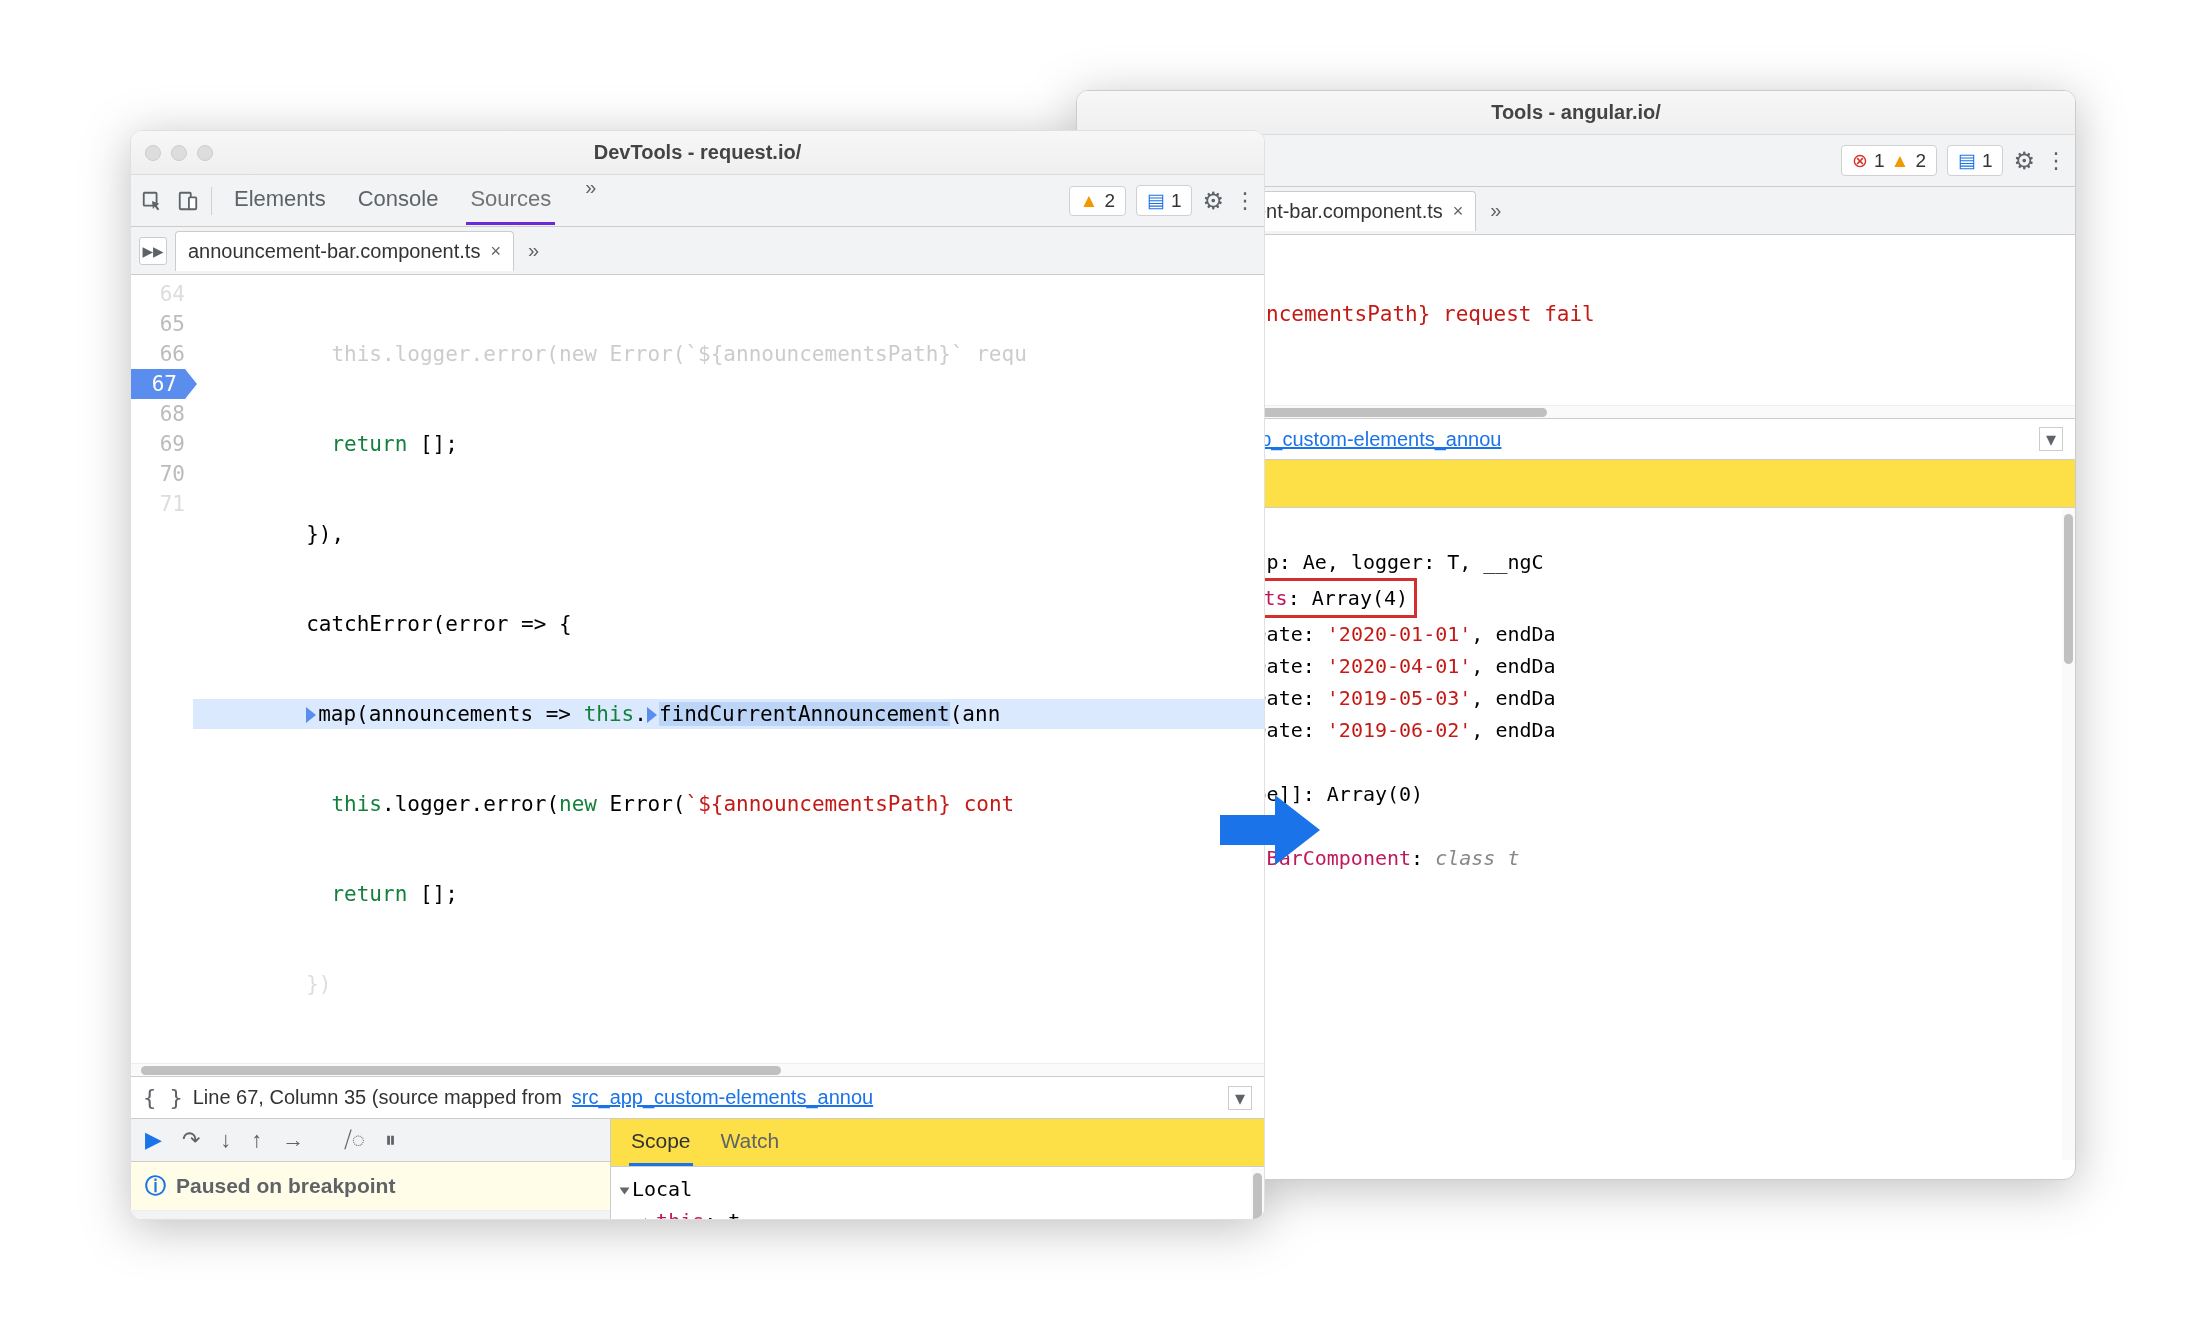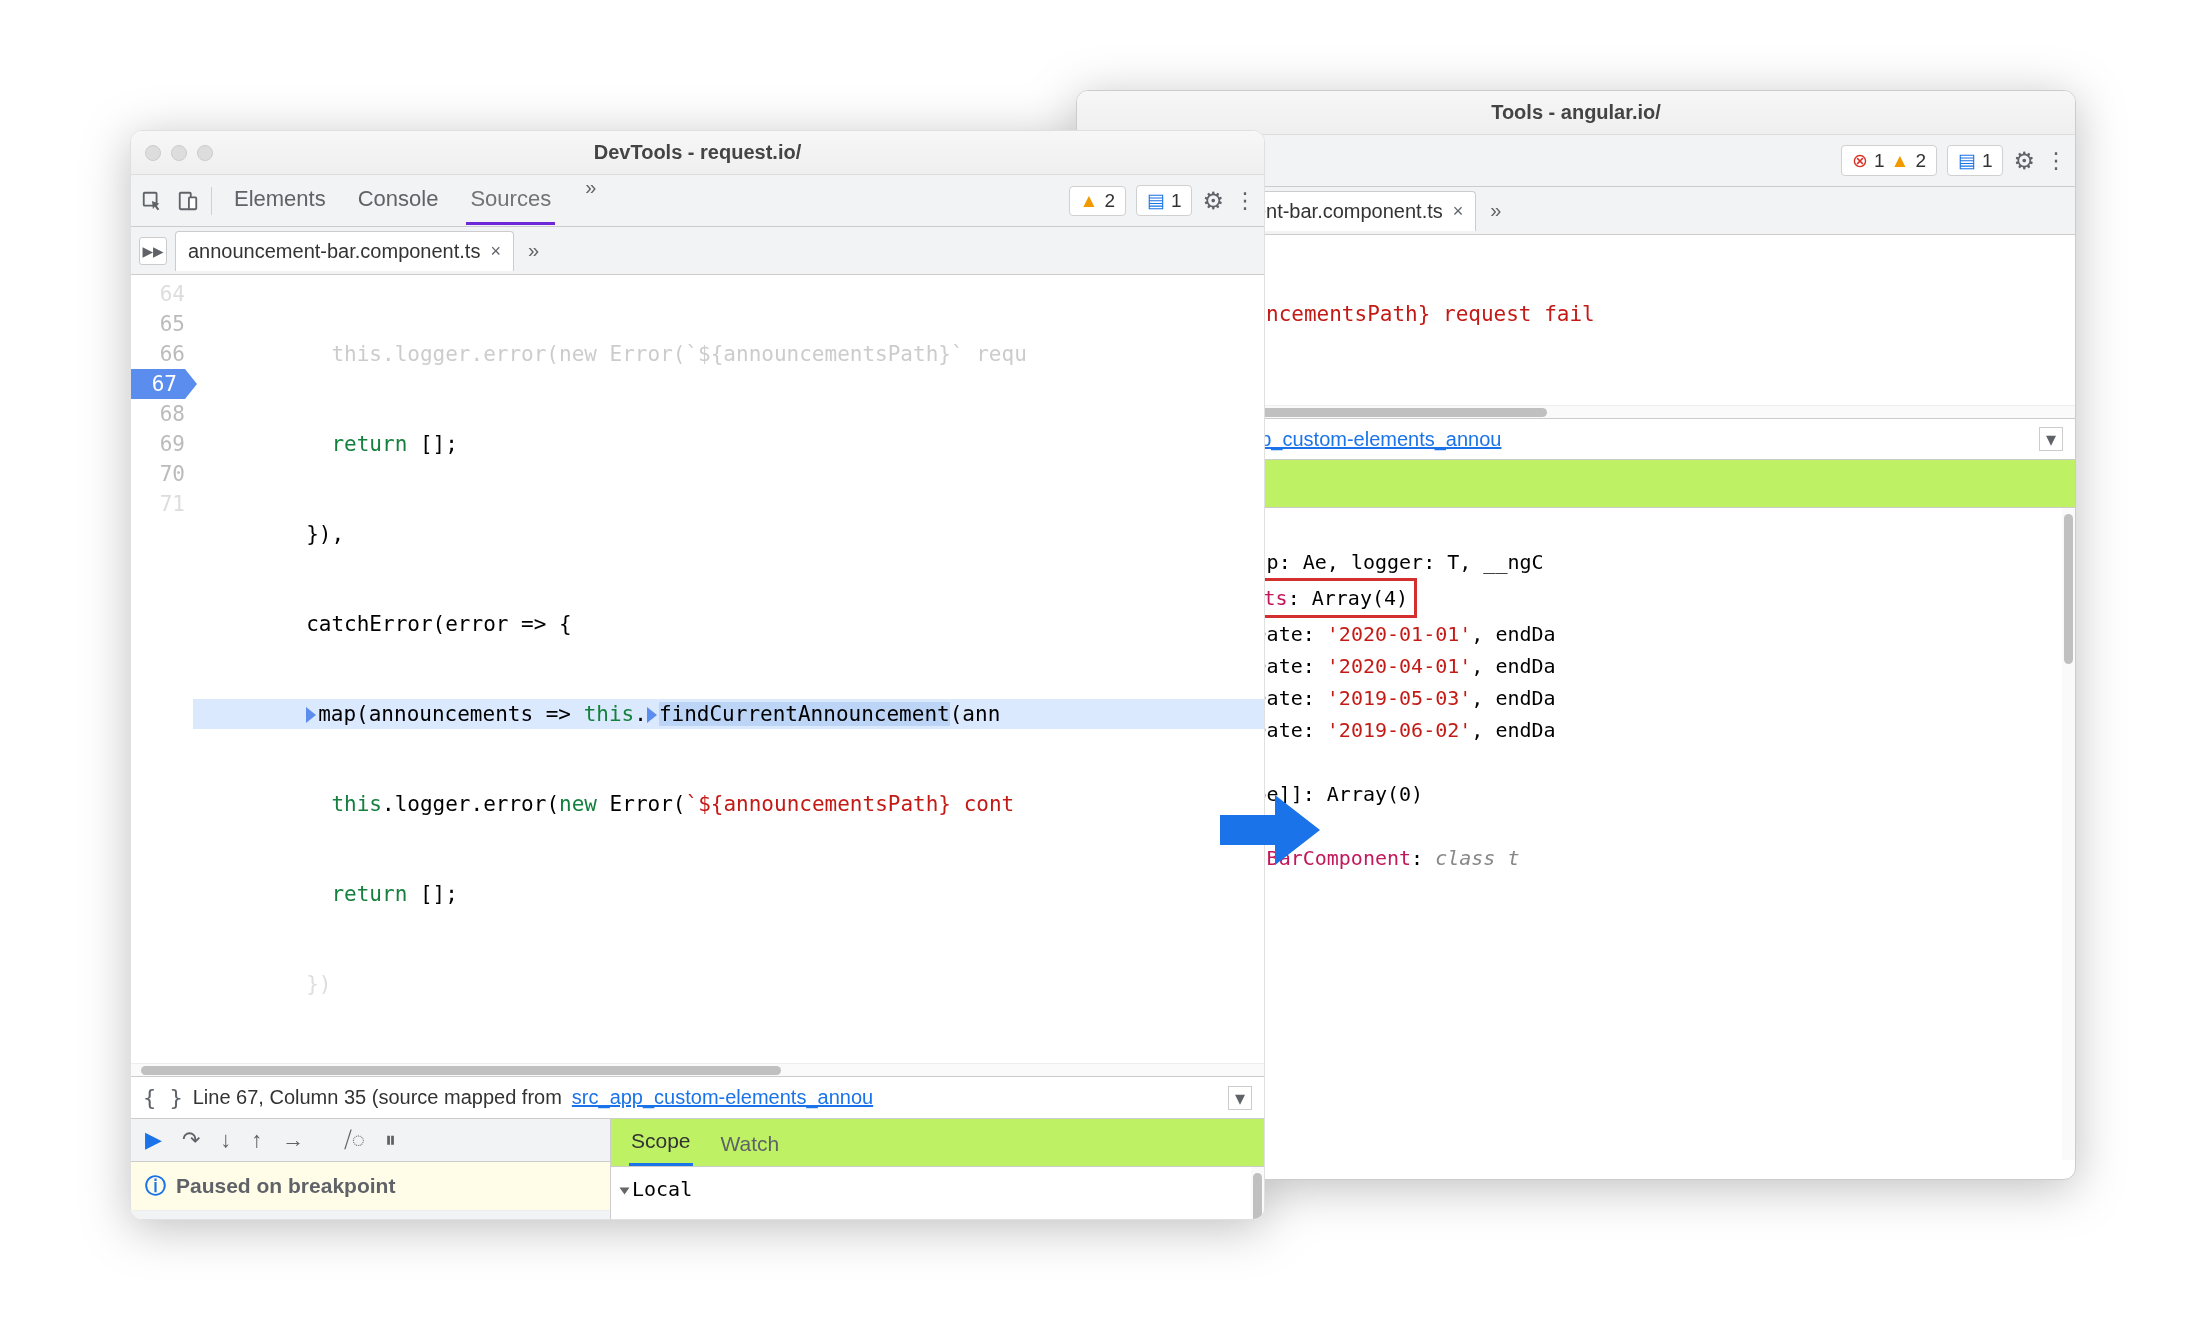--- a/index.html
+++ b/index.html
@@ -116,21 +116,21 @@
   .debugbar .dicon.play { color:#1a73e8; }
   .paused {
     background:#fffde7; padding:10px 14px; border-bottom:1px solid #eee;
     display:flex; align-items:center; gap:10px; font-weight:600; color:#5f6368;
   }
   .secthdr {
     background:#f1f3f4; padding:6px 10px; border-bottom:1px solid #ddd;
     font-size:20px; color:#333; display:flex; align-items:center; gap:6px;
   }
   .rightpanel { flex:1; display:flex; flex-direction:column; position:relative;}
-  .scopetabs { display:flex; gap:26px; padding:0 18px; border-bottom:1px solid #ccc; background:#bef264;align-items:flex-end;}
+  .scopetabs { display:flex; gap:26px; padding:0 18px; border-bottom:1px solid #ccc; background:#fde047;}
   .scopetab { padding:10px 2px; font-size:21px; color:#5f6368;}
   .scopetab.active { color:#333; border-bottom:3px solid #1a73e8; }
   .scopebody { flex:1; overflow:hidden; font-family:Menlo,Consolas,monospace; font-size:20px; line-height:32px; padding:6px 6px 6px 10px; position:relative;}
   .scopebody .row { white-space:pre; }
   .tri2 { display:inline-block; width:0;height:0; border-left:7px solid #666;border-top:5px solid transparent;border-bottom:5px solid transparent; margin-right:4px; vertical-align:middle;}
   .tri2.open { transform:rotate(90deg); }
   .purple { color:#9c27b0; }
   .dred { color:#c41a16; }
   .gray { color:#888; }
   .italic { font-style: italic; }
@@ -326,20 +326,21 @@
           </div>
 
       </div>
       <div class="rightpanel">
         <div class="scopetabs">
           <div class="scopetab active">Scope</div>
           <div class="scopetab">Watch</div>
         </div>
         <div class="scopebody">
           <div class="row"><span class="tri2 open"></span><span>Local</span></div>
+          <div class="row">  <span class="tri2"></span><span class="id">this</span>: <span>t</span></div>
 
           <div class="scroll-v">
               <div class="thumb" style="top:6px;height:200px;"></div>
             </div>
         </div>
       </div>
     </div>
   </div>
 
   <div class="bigarrow" style="top:700px; left:1090px;">

